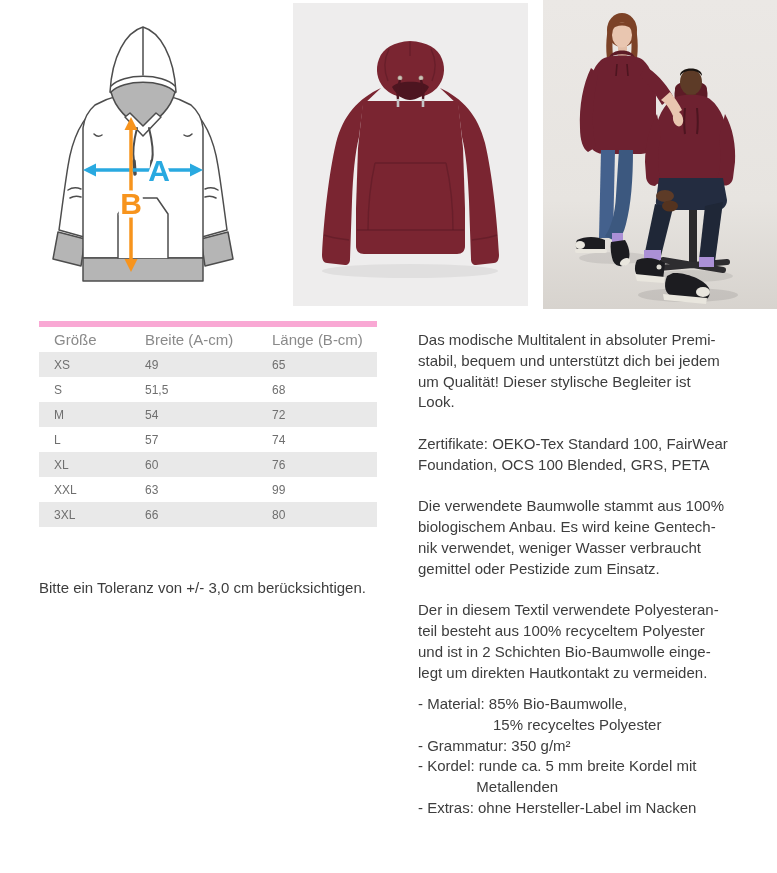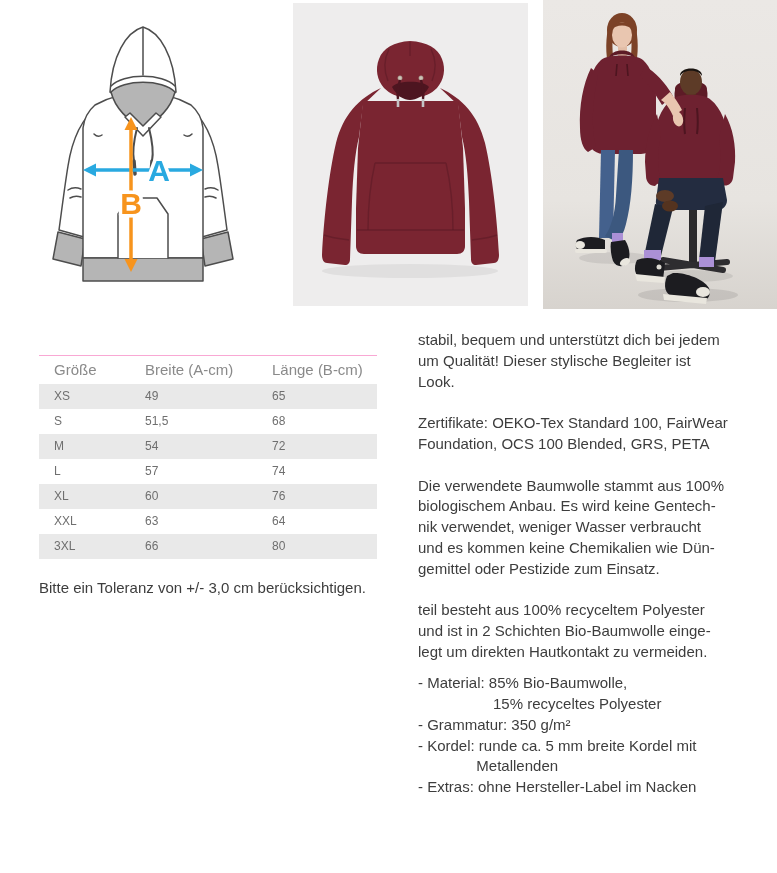--- a/index.html
+++ b/index.html
@@ -24,21 +24,21 @@
   .page{position:relative;width:777px;height:873px;background:#fff;overflow:hidden;}
 
   
   .gallery-item{position:absolute;}
   .diagram{left:38px;top:18px;width:210px;height:272px;}
   .product-photo{left:293px;top:3px;width:235px;height:303px;background:var(--photo-bg);}
   .models-photo{left:543px;top:0;width:234px;height:309px;}
   .gallery-item svg{display:block;width:100%;height:100%;}
 
   
-  .size-table{position:absolute;left:39px;top:355px;width:338px;border-collapse:collapse;table-layout:fixed;border-top:1px solid #f9a8d4;}
+  .size-table{position:absolute;left:39px;top:321px;width:338px;border-collapse:collapse;table-layout:fixed;border-top:6px solid #f9a8d4;}
   .size-table col.c1{width:106px;}
   .size-table col.c2{width:127px;}
   .size-table col.c3{width:105px;}
   .size-table th{font-weight:400;color:var(--table-header-text);text-align:left;height:28px;font-size:15px;vertical-align:middle;}
   .size-table td{color:var(--table-text);height:25px;font-size:12px;vertical-align:middle;}
   .size-table th:first-child,.size-table td:first-child{padding-left:15px;}
   .size-table tbody tr:nth-child(odd) td{background:var(--table-row);}
 
   .tolerance{position:absolute;left:39px;top:577px;font-size:15px;line-height:21px;color:var(--body-text);text-align:center;}
 
@@ -233,50 +233,51 @@
           <td>74</td>
         </tr>
         <tr>
           <td>XL</td>
           <td>60</td>
           <td>76</td>
         </tr>
         <tr>
           <td>XXL</td>
           <td>63</td>
-          <td>64</td>
+          <td>99</td>
         </tr>
         <tr>
           <td>3XL</td>
           <td>66</td>
           <td>80</td>
         </tr>
       </tbody>
   </table>
 
   <div class="tolerance">Bitte ein Toleranz von +/- 3,0 cm berücksichtigen.</div>
 
   <div class="description">
       <div class="desc-block">
+        <div class="desc-line">Das modische Multitalent in absoluter Premi-</div>
         <div class="desc-line">stabil, bequem und unterstützt dich bei jedem</div>
         <div class="desc-line">um Qualität! Dieser stylische Begleiter ist</div>
         <div class="desc-line">Look.</div>
       </div>
       <div class="desc-block">
         <div class="desc-line">Zertifikate: OEKO-Tex Standard 100, FairWear</div>
         <div class="desc-line">Foundation, OCS 100 Blended, GRS, PETA</div>
       </div>
       <div class="desc-block">
         <div class="desc-line">Die verwendete Baumwolle stammt aus 100%</div>
         <div class="desc-line">biologischem Anbau. Es wird keine Gentech-</div>
         <div class="desc-line">nik verwendet, weniger Wasser verbraucht</div>
-        <div class="desc-line">und es kommen keine Chemikalien wie Dün-</div>
         <div class="desc-line">gemittel oder Pestizide zum Einsatz.</div>
       </div>
       <div class="desc-block">
+        <div class="desc-line">Der in diesem Textil verwendete Polyesteran-</div>
         <div class="desc-line">teil besteht aus 100% recyceltem Polyester</div>
         <div class="desc-line">und ist in 2 Schichten Bio-Baumwolle einge-</div>
         <div class="desc-line">legt um direkten Hautkontakt zu vermeiden.</div>
       </div>
       <div class="desc-block">
         <div class="desc-line">- Material: 85% Bio-Baumwolle,</div>
         <div class="desc-line">                  15% recyceltes Polyester</div>
         <div class="desc-line">- Grammatur: 350 g/m²</div>
         <div class="desc-line">- Kordel: runde ca. 5 mm breite Kordel mit</div>
         <div class="desc-line">              Metallenden</div>

